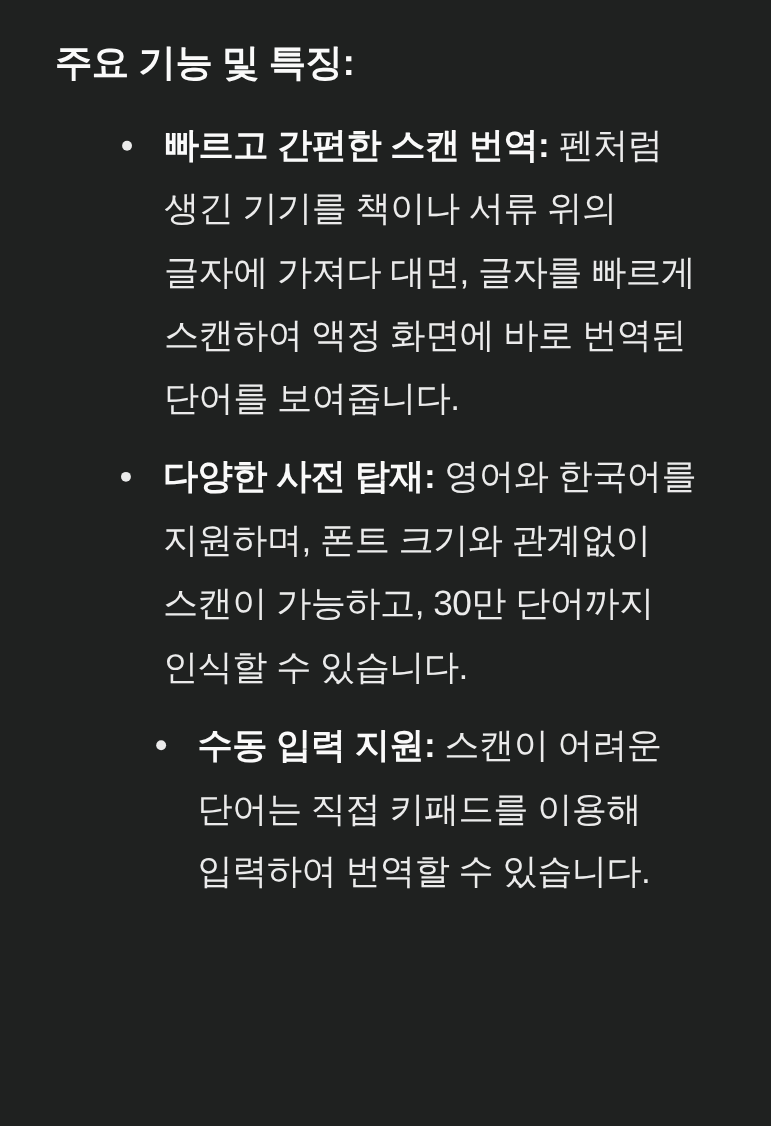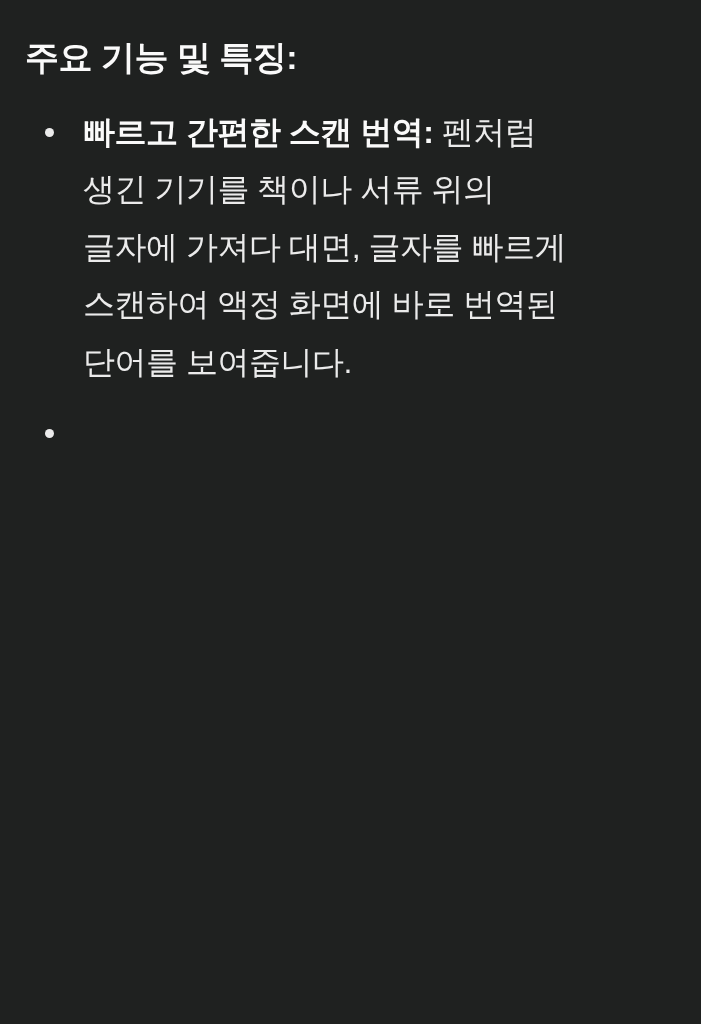--- a/index.html
+++ b/index.html
@@ -15,40 +15,41 @@
     overflow: hidden;
   }
   body {
     background: var(--background);
     font-family: "Liberation Sans", "DejaVu Sans", sans-serif;
     color: var(--text);
   }
   .page {
     width: 701px;
     height: 1024px;
-    padding: 29px 28px 0 25px;
+    padding: 29px 28px 0 50px;
   }
   .title {
     font-size: 34px;
     font-weight: 700;
     line-height: 57.5px;
     color: var(--bold-text);
     letter-spacing: -0.5px;
     margin-bottom: 17px;
   }
   .feature-list {
     list-style: none;
   }
   .feature-item {
     display: flex;
     align-items: flex-start;
     margin-bottom: 14px;
     font-size: 32px;
     line-height: 57.5px;
     letter-spacing: -0.5px;
+    justify-content: center;
   }
   .bullet {
     flex: 0 0 auto;
     width: 9px;
     height: 9px;
     border-radius: 50%;
     background: var(--bullet);
     margin: 24px 29px 0 20px;
   }
   .item-text {
@@ -69,20 +70,30 @@
 
     <li class="feature-item">
       <span class="bullet"></span>
       <p class="item-text"><strong>빠르고 간편한 스캔 번역:</strong><span> 펜처럼
 생긴 기기를 책이나 서류 위의
 글자에 가져다 대면, 글자를 빠르게
 스캔하여 액정 화면에 바로 번역된
 단어를 보여줍니다.</span></p>
     </li>
 
+    <li class="feature-item">
+      <span class="bullet"></span>
+      <p class="item-text"><strong>다양한 사전 탑재:</strong><span> 영어와 한국어를
+지원하며, 폰트 크기와 관계없이
+스캔이 가능하고, 30만 단어까지
+인식할 수 있습니다.</span></p>
+    </li>
 
     <li class="feature-item">
       <span class="bullet"></span>
+      <p class="item-text"><strong>수동 입력 지원:</strong><span> 스캔이 어려운
+단어는 직접 키패드를 이용해
+입력하여 번역할 수 있습니다.</span></p>
     </li>
 
 
   </ul>
 </div>
 
 </body></html>

